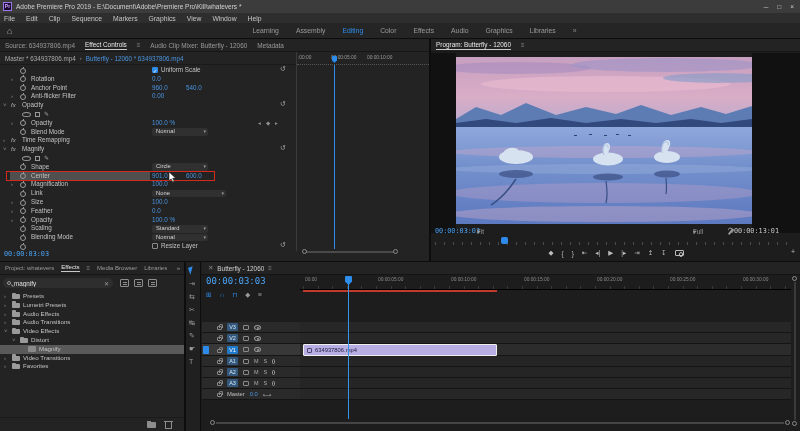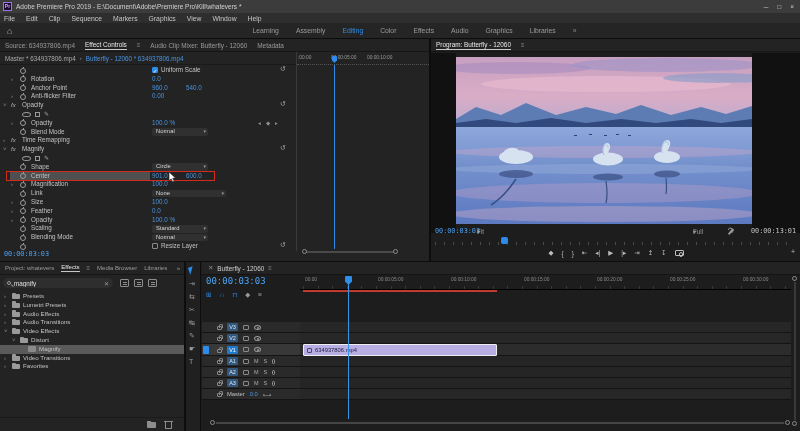--- a/index.html
+++ b/index.html
@@ -410,21 +410,21 @@
       <span id="pm-tc" class="tc" style="left:4px">00:00:03:03</span>
       <span style="left:46px">
           <span>Fit</span> 
           <span>▾</span>
         </span>
       <span style="left:262px">
           <span>Full</span> 
           <span>▾</span>
         </span>
       <span class="wrench" style="left:296px;top:2px"></span>
-      <span id="pm-dur" class="tc" style="left:320px">00:00:13:01</span>
+      <span id="pm-dur" class="tc" style="left:303px">00:00:13:01</span>
     </div>
     <div id="pm-scrub"></div>
     <div id="pm-ph"></div>
     <div id="pm-transport">
         <span class="ticn">◆</span>
         <span class="ticn">{</span>
         <span class="ticn">}</span>
         <span class="ticn">⇤</span>
         <span class="ticn">◂|</span>
         <span class="ticn">▶</span>

